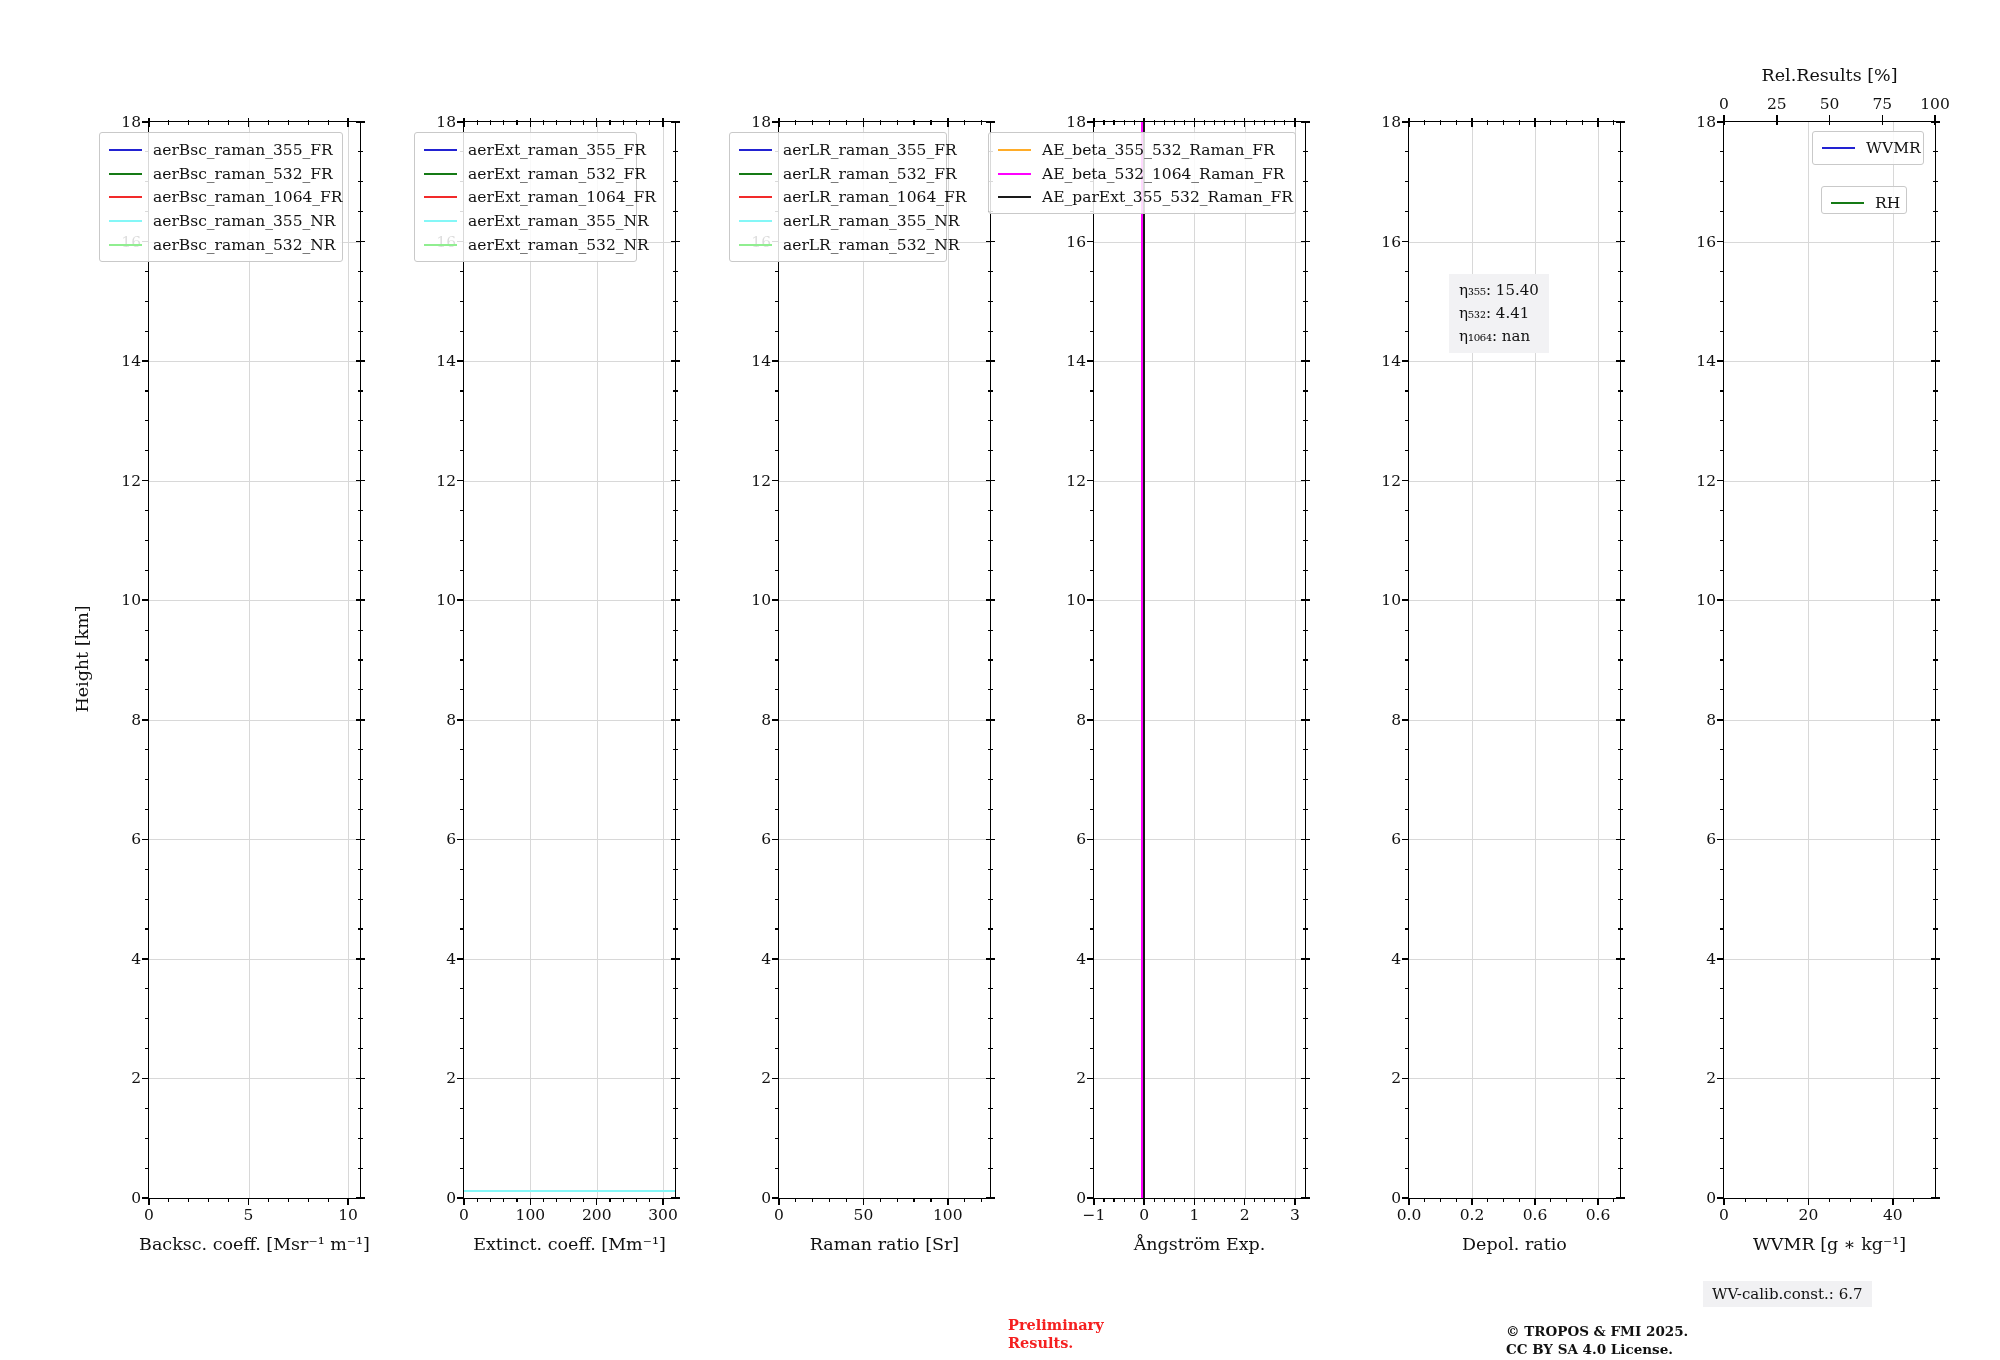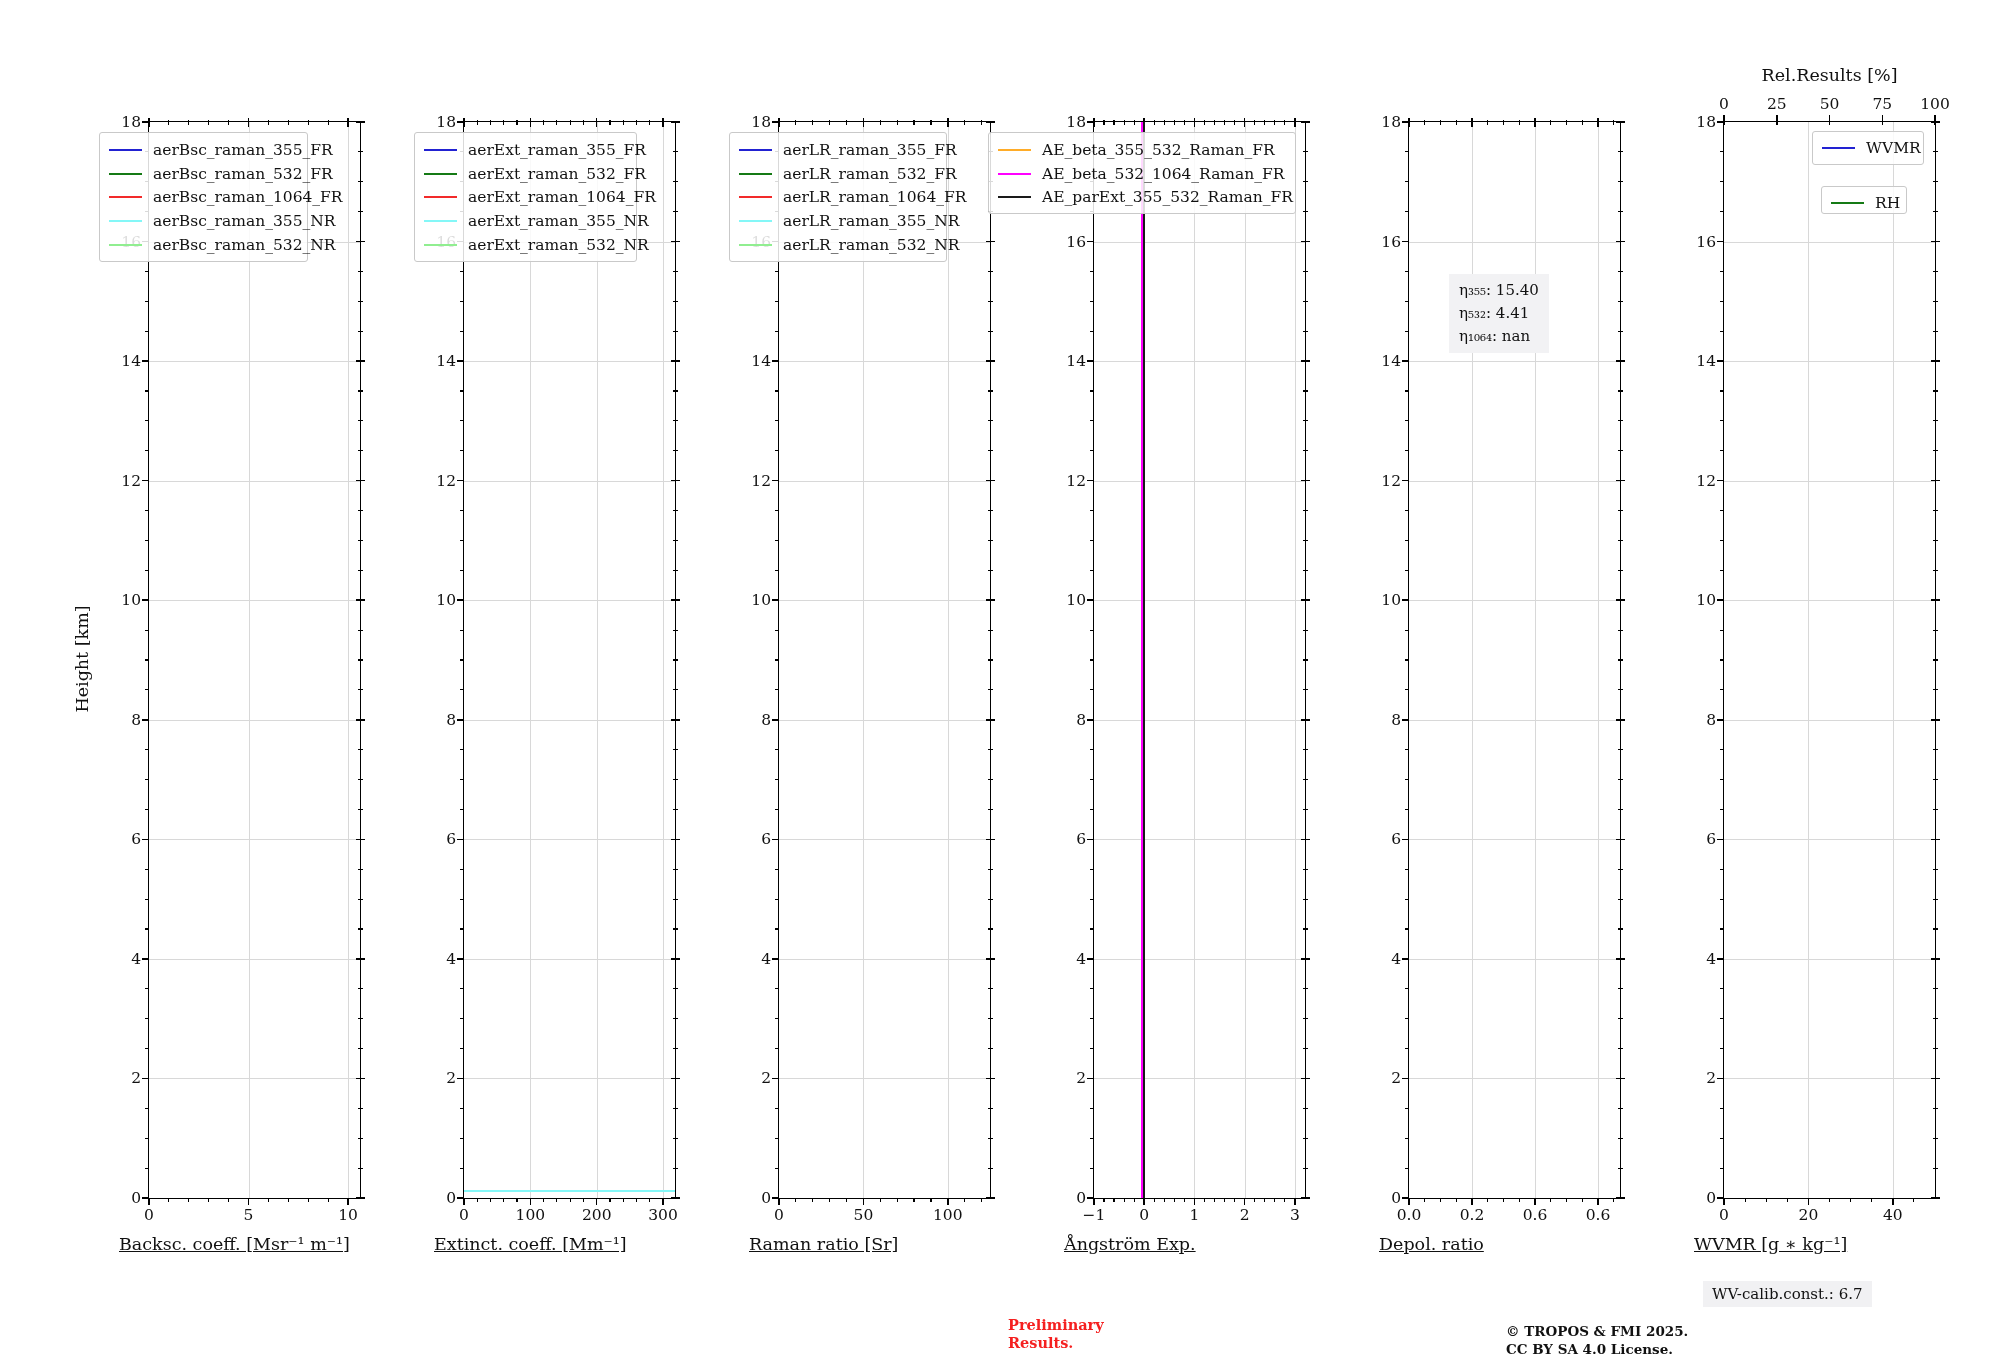--- a/index.html
+++ b/index.html
@@ -10,21 +10,21 @@
   #ylabel{position:absolute;left:82px;top:659px;transform:translate(-50%,-50%) rotate(-90deg);
           font-size:17.5px;white-space:nowrap;}
   .panel{position:absolute;top:121px;width:211px;height:1076px;border:1.6px solid #000;background:#fff;}
   .grid-v{position:absolute;top:0;bottom:0;width:1px;background:#d8d8d8;}
   .grid-h{position:absolute;left:0;right:0;height:1px;background:#d8d8d8;}
   .tkx{position:absolute;width:1.5px;background:#000;}
   .tky{position:absolute;height:1.5px;background:#000;}
   .x-tick-label{position:absolute;transform:translateX(-50%);font-size:15.5px;white-space:nowrap;}
   .y-tick-label{position:absolute;left:-48px;width:40px;text-align:right;
                 transform:translateY(-50%);font-size:15.5px;z-index:1;}
-  .xaxis-label{position:absolute;top:1112px;left:-30px;width:271px;font-size:17.5px;white-space:nowrap;text-decoration:underline;}
+  .xaxis-label{position:absolute;top:1112px;left:-30px;width:271px;text-align:center;font-size:17.5px;white-space:nowrap;}
   .legend{position:absolute;background:rgba(255,255,255,.85);border:1px solid #c9c9c9;
           border-radius:3px;z-index:5;padding:5px 0 4px 9px;box-sizing:border-box;}
   .lrow{height:23.8px;display:flex;align-items:center;font-size:15.5px;white-space:nowrap;}
   .lsample{display:inline-block;width:33px;height:0;border-top:2.3px solid;margin-right:11px;flex:none;}
   .series-h{position:absolute;height:2px;z-index:2;}
   .series-v{position:absolute;width:2px;z-index:2;}
   .anno{position:absolute;background:#f2f2f4;padding:5px 10px;font-size:15px;
         line-height:23px;z-index:4;white-space:nowrap;}
   .rh-label{position:absolute;transform:translateX(-50%);top:-27px;font-size:15.5px;}
   .rh-title{position:absolute;top:-57px;left:-20px;width:251px;text-align:center;font-size:17.5px;white-space:nowrap;}
@@ -166,21 +166,21 @@
         <div class="tky" style="top: 178.733px; left: 209px; width: 5px; height: 1.2px;"></div>
         <div class="tky" style="top: 148.844px; left: -4px; width: 4px; height: 1.2px;"></div>
         <div class="tky" style="top: 148.844px; left: 209px; width: 5px; height: 1.2px;"></div>
         <div class="tky" style="top: 89.0667px; left: -4px; width: 4px; height: 1.2px;"></div>
         <div class="tky" style="top: 89.0667px; left: 209px; width: 5px; height: 1.2px;"></div>
         <div class="tky" style="top: 59.1778px; left: -4px; width: 4px; height: 1.2px;"></div>
         <div class="tky" style="top: 59.1778px; left: 209px; width: 5px; height: 1.2px;"></div>
         <div class="tky" style="top: 29.2889px; left: -4px; width: 4px; height: 1.2px;"></div>
         <div class="tky" style="top: 29.2889px; left: 209px; width: 5px; height: 1.2px;"></div>
         <div class="xaxis-label">Backsc. coeff. [Msr⁻¹ m⁻¹]</div>
-        <div class="legend" style="left: -50px; top: 10px; width: 209px;">
+        <div class="legend" style="left: -50px; top: 10px; width: 244px;">
           <div class="lrow">
             <div class="lsample" style="border-top-color: rgb(34, 34, 210);"></div>
             <span>aerBsc_raman_355_FR</span>
           </div>
           <div class="lrow">
             <div class="lsample" style="border-top-color: rgb(21, 122, 21);"></div>
             <span>aerBsc_raman_532_FR</span>
           </div>
           <div class="lrow">
             <div class="lsample" style="border-top-color: rgb(242, 42, 42);"></div>

